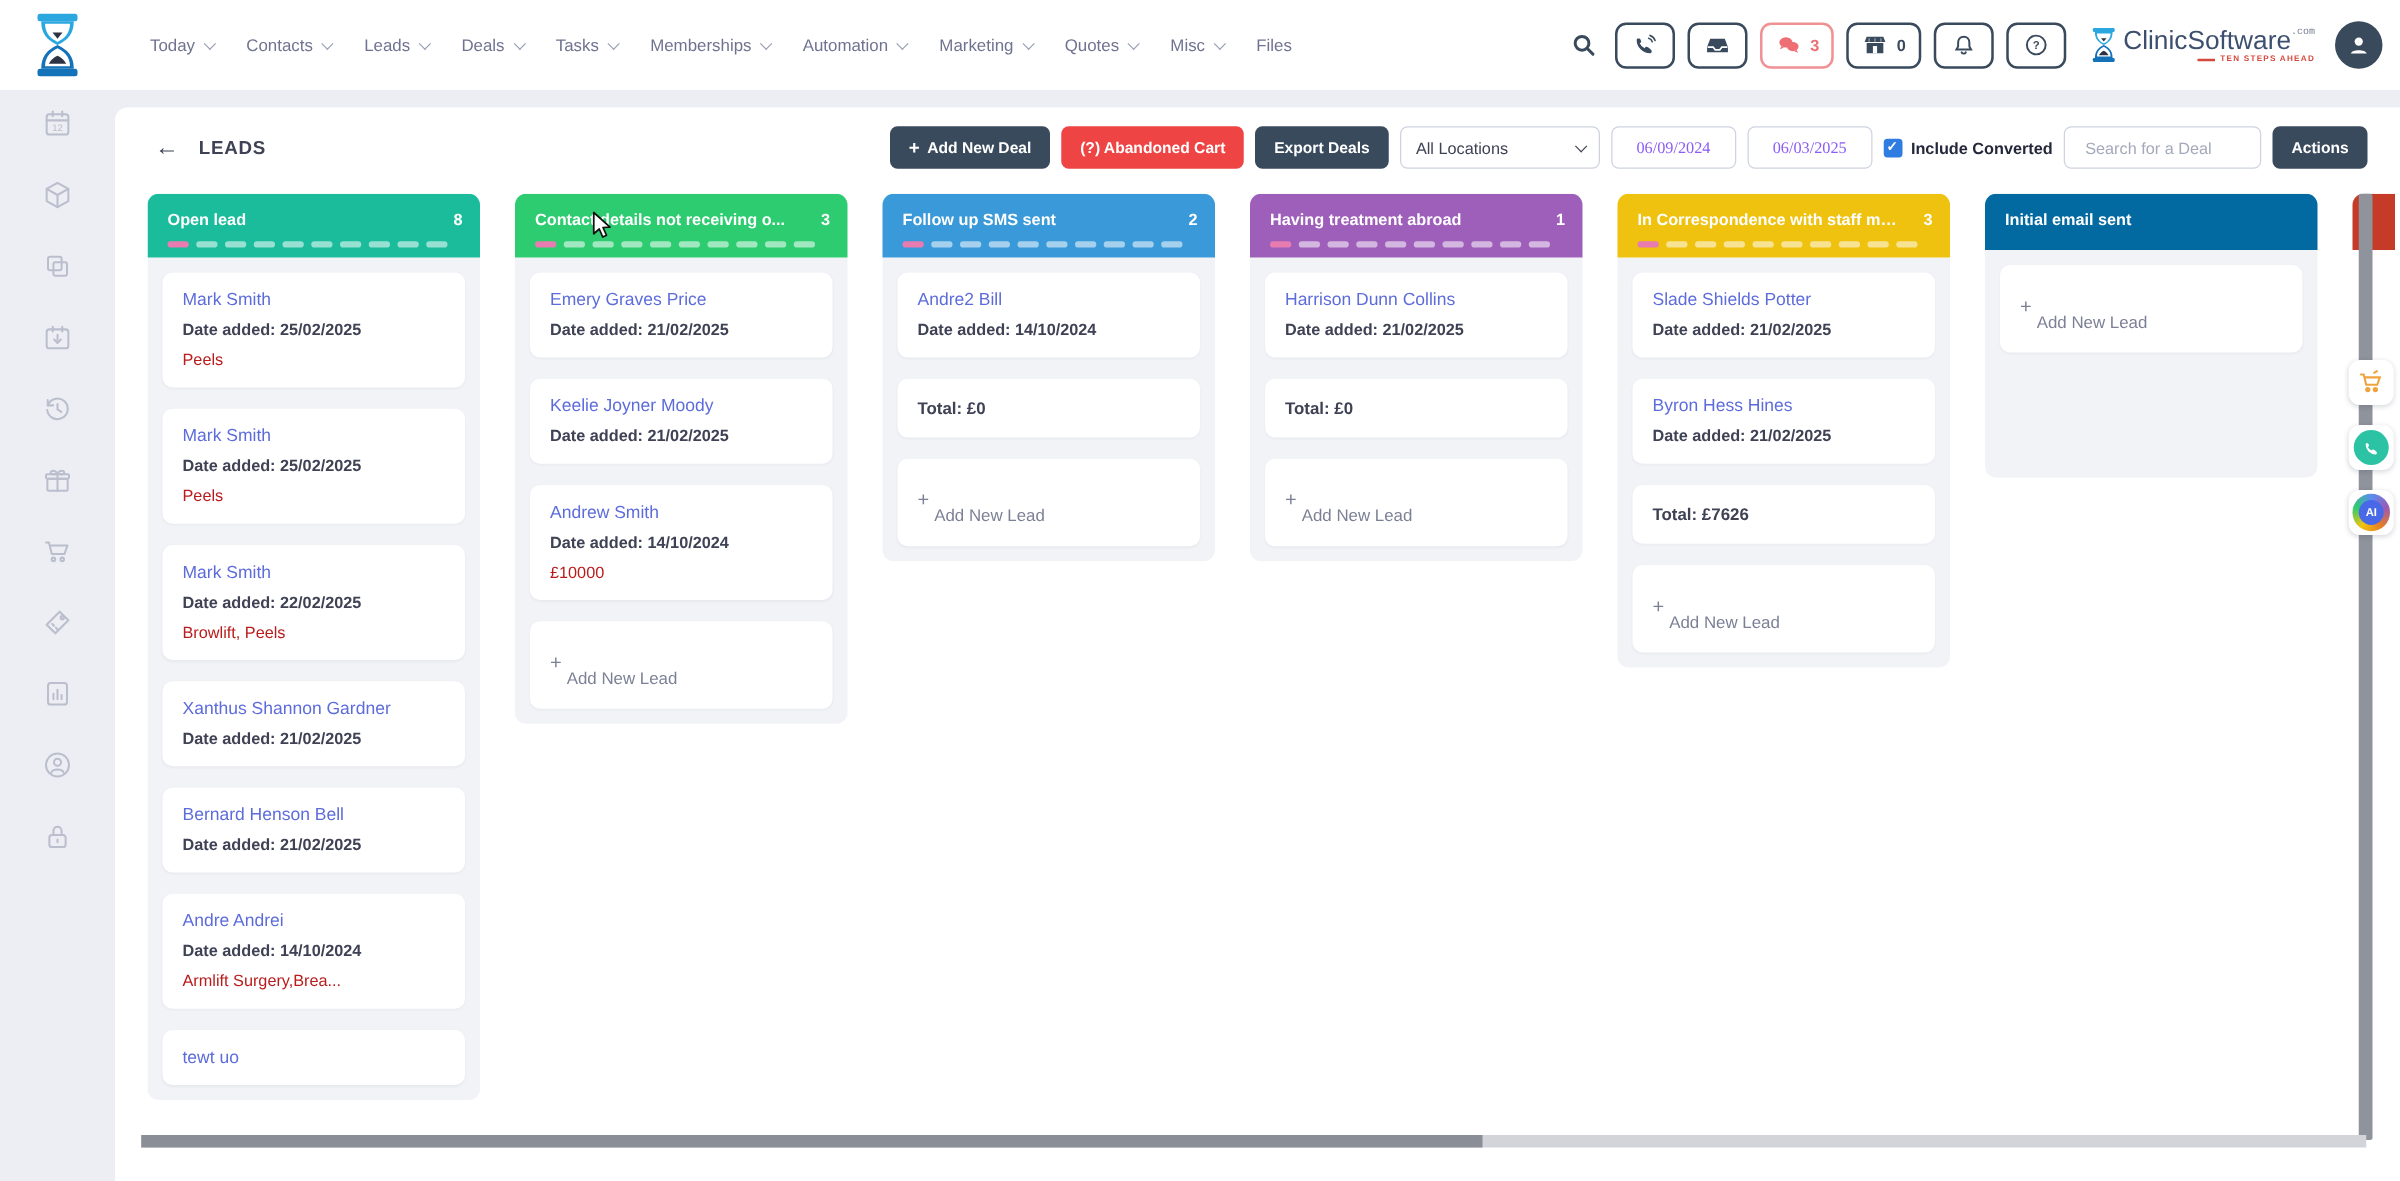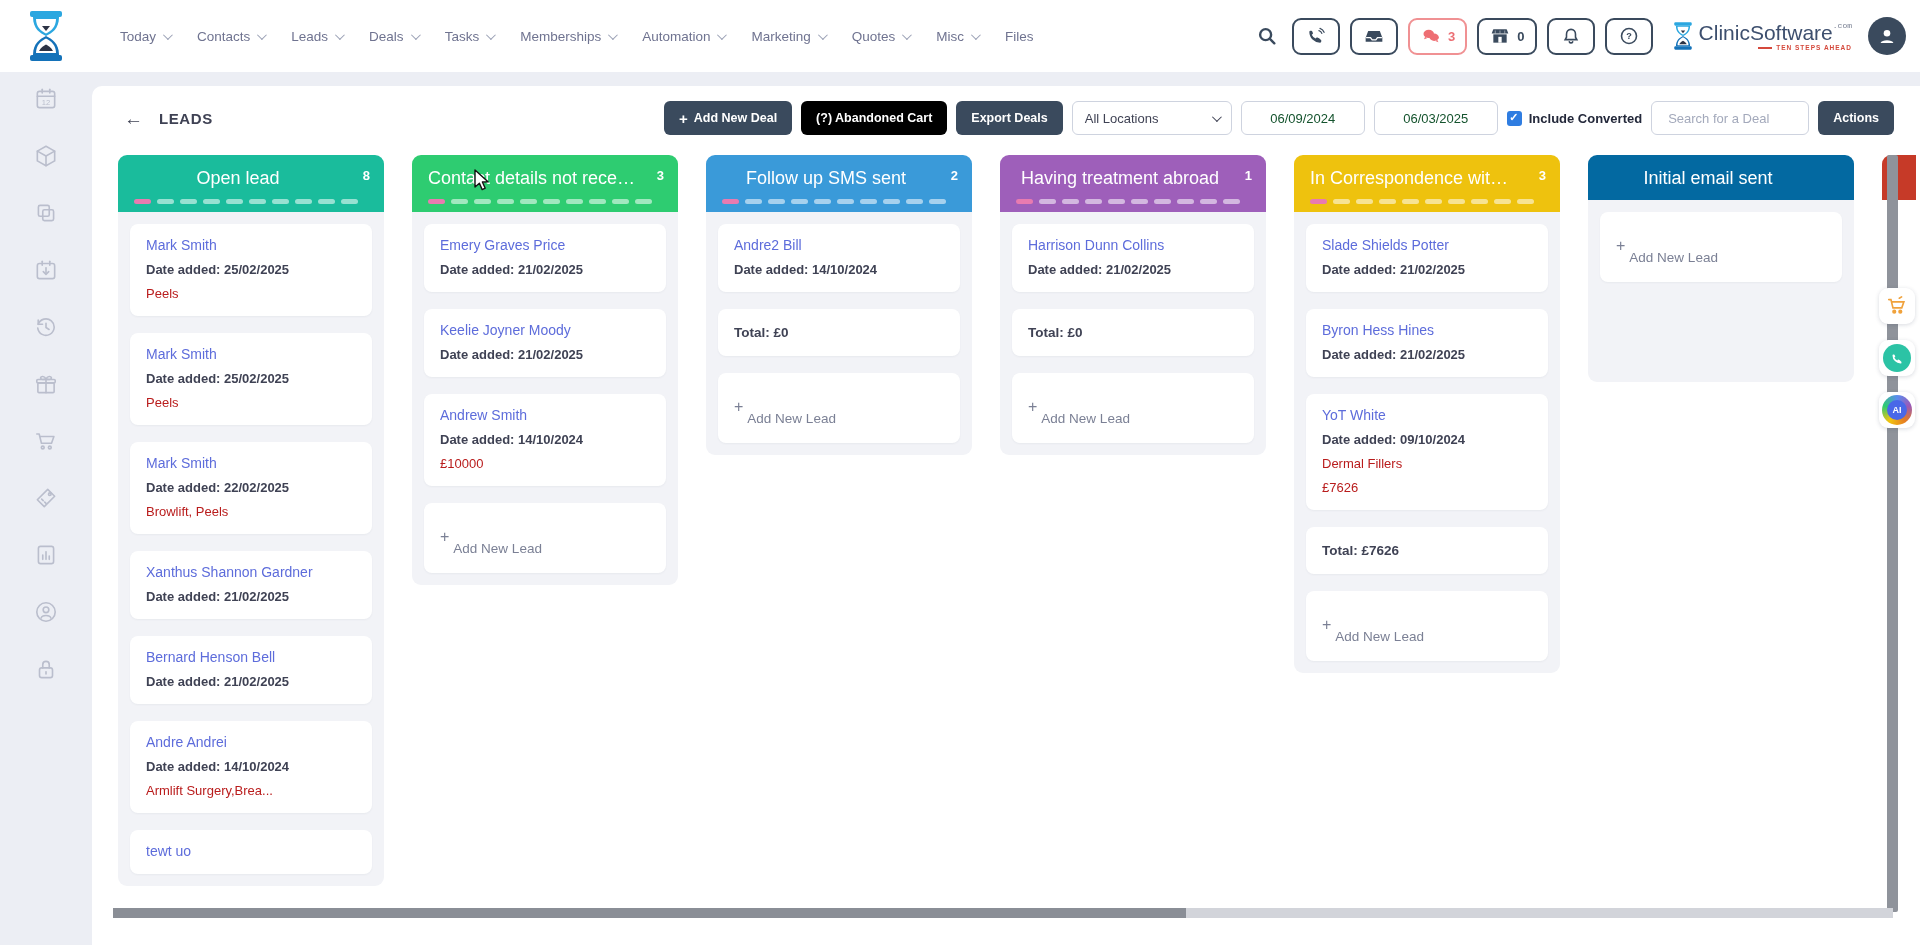--- a/index.html
+++ b/index.html
@@ -33,36 +33,36 @@
   
   .left-rail { position:absolute; left:0; top:86px; width:92px; display:flex; flex-direction:column; align-items:center; gap:31px; z-index:5; }
   .rail-icon { width:26px; height:26px; cursor:pointer; opacity:.95; }
   
   .main-panel { position:absolute; left:92px; top:86px; right:0; bottom:0; background:#fff; border-radius:10px 0 0 0; z-index:1; }
   .panel-header { display:flex; align-items:center; gap:10px; padding:15px 26px 12px 32px; }
   .back-arrow { font-size:19px; color:#3f4254; cursor:pointer; line-height:1; }
   .page-title { font-size:15px; font-weight:700; letter-spacing:.6px; color:#3f4254; margin-left:6px; }
   .hdr-controls { margin-left:auto; display:flex; align-items:center; gap:9px; }
   .btn { height:34px; border:none; border-radius:6px; padding:0 15px; font-family:inherit; font-size:12.5px; font-weight:700; color:#fff; background:#3a4a5d; cursor:pointer; display:flex; align-items:center; gap:6px; white-space:nowrap; }
-  .btn.gray { background:#000000; }
+  .btn.gray { background:#ef4444; }
   .btn .plus { font-size:15px; font-weight:700; }
   .select-box { height:34px; width:160px; border:1px solid #ced3df; border-radius:6px; background:#fff; display:flex; align-items:center; padding:0 12px; font-size:13px; color:#3f4254; cursor:pointer; }
   .select-box .chev { margin-left:auto; border-color:#3f4254; }
-  .date-input { height:34px; width:124px; border:1px solid #ced3df; border-radius:6px; font-family:Liberation Sans, sans-serif; font-size:13px; color:#14532d; text-align:center; background:#fff; }
+  .date-input { height:34px; width:100px; border:1px solid #ced3df; border-radius:6px; font-family:Liberation Serif, serif; font-size:13px; color:#8b5cf6; text-align:center; background:#fff; }
   .chk-wrap { display:flex; align-items:flex-start; gap:7px; cursor:pointer; }
   .chk { width:15px; height:15px; border-radius:3px; background:#2f7de1; position:relative; }
   .chk::after { content:"✓"; position:absolute; left:2.5px; top:0.5px; font-size:11px; color:#fff; font-weight:700; }
   .chk-label { font-size:13px; font-weight:700; color:#23283a; white-space:nowrap; }
   .search-deal { height:34px; width:158px; border:1px solid #ced3df; border-radius:6px; font-family:inherit; font-size:13px; padding:0 16px; color:#3f4254; }
   .search-deal::placeholder { color:#a3a9bb; }
   
   .board { position:absolute; left:26px; top:69px; right:0; bottom:0; display:flex; gap:28px; overflow:hidden; align-items:flex-start; }
   .col { width:266px; flex:0 0 auto; }
   .col-head { position:relative; border-radius:9px 9px 0 0; padding:13px 16px 8px; min-height:45px; }
-  .col-title { display:block; font-size:18px; font-weight:400; color:#fff; white-space:nowrap; overflow:hidden; text-overflow:ellipsis; padding-right:26px;text-align:center; }
+  .col-title { display:block; font-size:13px; font-weight:700; color:#fff; white-space:nowrap; overflow:hidden; text-overflow:ellipsis; padding-right:26px; }
   .col-count { position:absolute; right:14px; top:13px; font-size:13px; font-weight:700; color:#fff; }
   .dashes { display:flex; gap:6px; margin-top:10px; }
   .dash { width:17px; height:5px; border-radius:3px; background:rgba(255,255,255,.55); }
   .dash.first { background:#e87bb0; }
   .col-body { background:#f2f3f7; border-radius:0 0 9px 9px; padding:12px; display:flex; flex-direction:column; gap:17px; }
   .col:nth-child(6) .col-body { min-height:182px; }
   .col.sliver { width:34px; }
   .col.sliver .col-head { min-height:45px; border-radius:9px 0 0 0; }
   .card { background:#fff; border-radius:8px; padding:12px 16px 13px; box-shadow:0 1px 2px rgba(40,50,80,.05); display:flex; flex-direction:column; gap:5px; cursor:pointer; }
   .card .name { font-size:14px; font-weight:500; color:#5d6cdb; line-height:19px; }
@@ -480,26 +480,20 @@
         </div>
         <div class="col-body">
           <div class="card">
             <span class="name">Slade Shields Potter</span>
             <span class="line-date">Date added: 21/02/2025</span>
           </div>
           <div class="card">
             <span class="name">Byron Hess Hines</span>
             <span class="line-date">Date added: 21/02/2025</span>
           </div>
-          <div class="card">
-            <span class="name">YoT White</span>
-            <span class="line-date">Date added: 09/10/2024</span>
-            <span class="line-extra">Dermal Fillers</span>
-            <span class="line-extra">£7626</span>
-          </div>
           <div class="card total">
             <span>Total: £7626</span>
           </div>
           <div class="card add">
             <span class="plus">+</span>
             <span class="lbl">Add New Lead</span>
           </div>
         </div>
       </div>
       <div class="col">

